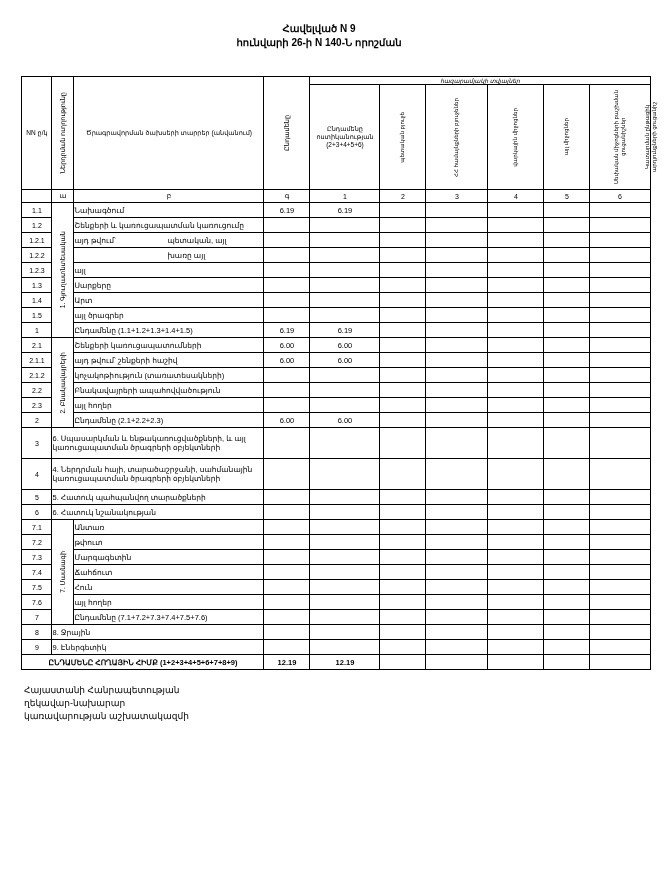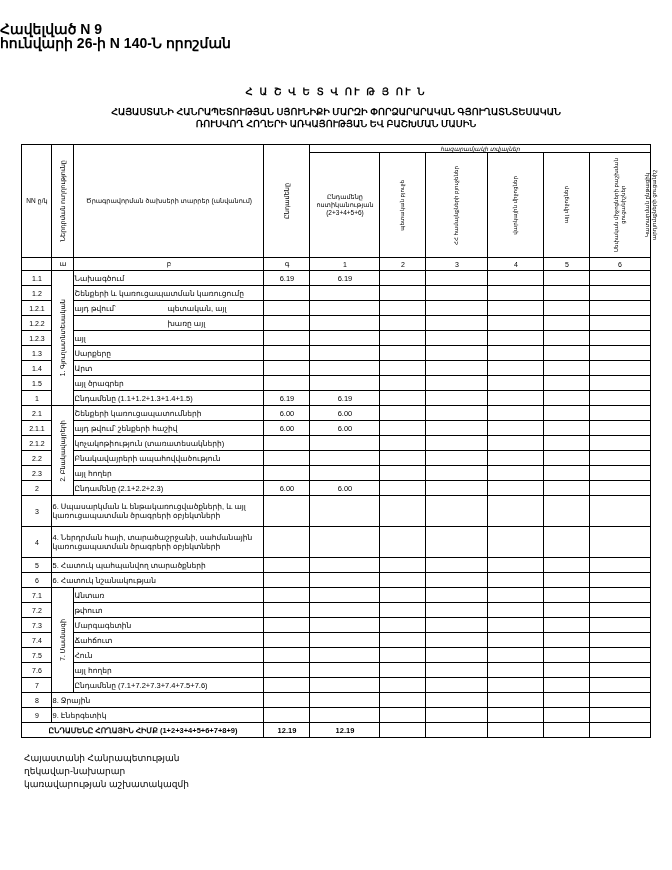--- a/index.html
+++ b/index.html
@@ -16,23 +16,23 @@
     overflow: hidden;
   }
   .page {
     position: relative;
     width: 672px;
     height: 870px;
     box-sizing: border-box;
     padding: 0;
   }
   .header-block {
-    text-align: left;
+    text-align: center;
     padding: 22px 34px 0 0;
-    font-size: 14px;
+    font-size: 10px;
     line-height: 14px;
     font-weight: bold;
   }
   .header-block div {
     white-space: nowrap;
   }
   .title-block {
     text-align: center;
     margin-top: 36px;
   }
@@ -48,21 +48,21 @@
     margin-top: 8px;
     padding: 0 30px;
   }
   .title-sub2 {
     font-size: 9.5px;
     font-weight: bold;
     line-height: 12px;
   }
   table.main {
     border-collapse: collapse;
-    margin: 14px auto 0 auto;
+    margin: 26px auto 0 auto;
     width: 628px;
     table-layout: fixed;
     font-size: 7.5px;
   }
   table.main td, table.main th {
     border: 1px solid #000;
     padding: 0;
     vertical-align: middle;
   }
   .unit-note {
@@ -153,25 +153,20 @@
 </head>
 <body>
 
 <div class="page">
 
   <div class="header-block">
     <div>Հավելված N 9</div>
     <div>հունվարի 26-ի N 140-Ն որոշման</div>
   </div>
 
-  <div class="title-block">
-    <div class="title-main">Հ Ա Շ Վ Ե Տ Վ ՈՒ Թ Յ ՈՒ Ն</div>
-    <div class="title-sub">ՀԱՅԱՍՏԱՆԻ ՀԱՆՐԱՊԵՏՈՒԹՅԱՆ ՍՅՈՒՆԻՔԻ ՄԱՐԶԻ ՓՈՐՁԱՐԱՐԱԿԱՆ ԳՅՈՒՂԱՏՆՏԵՍԱԿԱՆ</div>
-    <div class="title-sub2">ՌՈՒՍՎՈՂ ՀՈՂԵՐԻ ԱՌԿԱՅՈՒԹՅԱՆ ԵՎ ԲԱՇԽՄԱՆ ՄԱՍԻՆ</div>
-  </div>
 
   <table class="main">
     <colgroup>
       <col style="width:30px">
       <col style="width:22px">
       <col style="width:190px">
       <col style="width:46px">
       <col style="width:70px">
       <col style="width:46px">
       <col style="width:62px">

